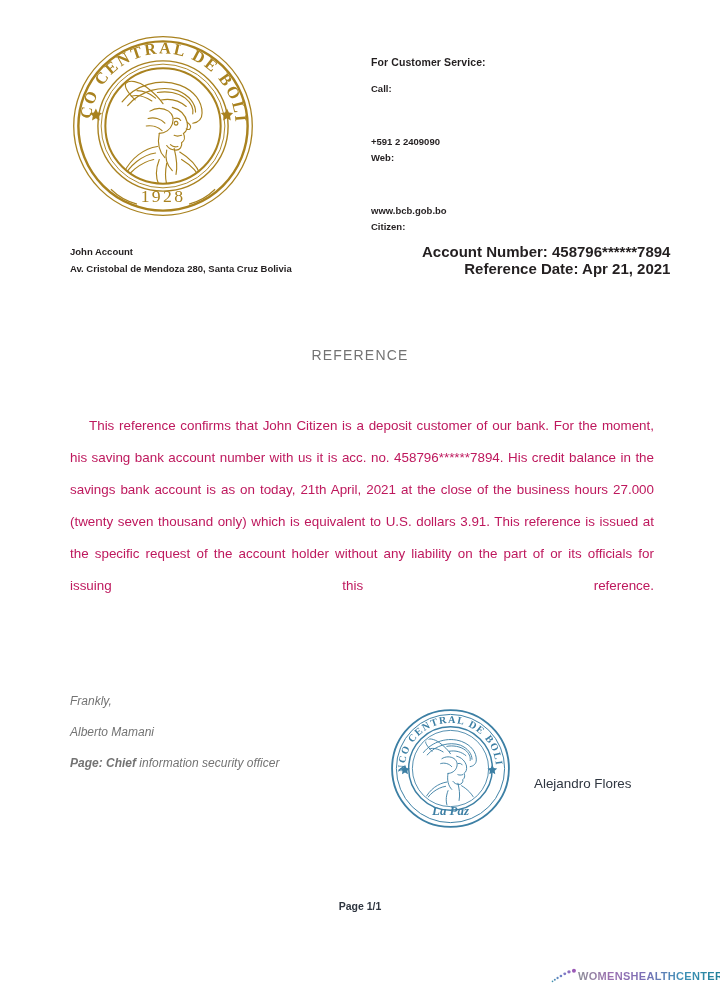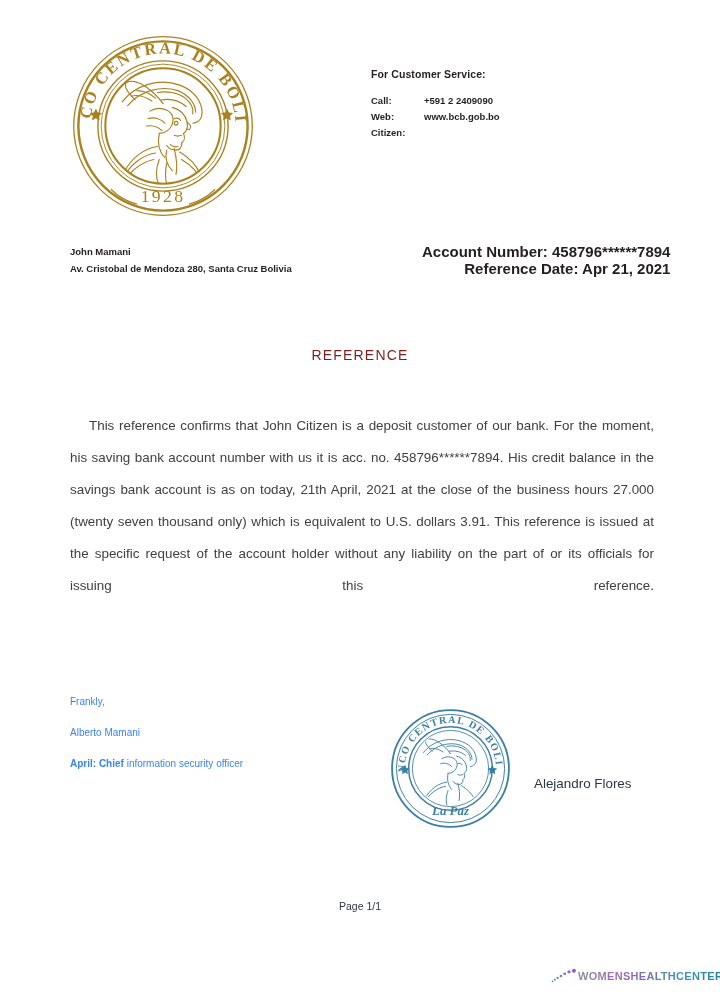--- a/index.html
+++ b/index.html
@@ -45,28 +45,28 @@
     left: 371px;
     top: 56px;
     width: 300px;
   }
   .contact-title {
     font-size: 10.5px;
     font-weight: bold;
     color: #231f20;
     letter-spacing: .1px;
     margin-bottom: 13px;
-    margin-top: 12px;
   }
   .contact-row {
     display: flex;
     font-size: 9.5px;
     line-height: 16px;
     color: #231f20;
     white-space: nowrap;
+    flex-direction: column;
   }
   .contact-label {
     font-weight: bold;
     width: 53px;
     flex: 0 0 53px;
   }
   .contact-value {
     font-weight: bold;
   }
 
@@ -102,53 +102,54 @@
 
   
   .doc-title {
     position: absolute;
     left: 0;
     top: 347px;
     width: 720px;
     text-align: center;
     font-size: 14px;
     letter-spacing: 1.2px;
-    color: #7f1d1d;
+    color: #737373;
   }
 
   
   .body-text {
     position: absolute;
     left: 70px;
     top: 410px;
     width: 584px;
     font-size: 13.4px;
     line-height: 32px;
-    color: #404040;
+    color: #be185d;
     text-align: justify;
     text-indent: 19px;
   }
   .body-text::after {
     content: "";
     display: inline-block;
     width: 100%;
   }
 
   
   .sign-block {
     position: absolute;
     left: 70px;
     top: 686px;
     width: 400px;
   }
   .sign-line {
-    font-size: 10px;
+    font-size: 12px;
     line-height: 31px;
-    color: #3b82f6;
-    white-space: nowrap;
+    color: #737373;
+    white-space: nowrap;
+    font-style: italic;
   }
   .sign-line .strong {
     font-weight: bold;
   }
 
   .seal-blue {
     position: absolute;
     left: 389px;
     top: 707px;
     width: 123px;
@@ -166,21 +167,21 @@
   }
 
   
   .page-number {
     position: absolute;
     left: 0;
     top: 900px;
     width: 720px;
     text-align: center;
     font-size: 10.5px;
-    font-weight: normal;
+    font-weight: bold;
     color: #2f3640;
   }
 
   .watermark {
     position: absolute;
     left: 551px;
     top: 966px;
     display: flex;
     align-items: center;
     height: 20px;
@@ -300,38 +301,38 @@
       </div>
 
       <div class="contact-row">
         <span class="contact-label">Citizen:</span>
       </div>
     </div>
   </div>
 
   <div class="party">
     <div class="party-left">
-      <div>John Mamani</div>
+      <div>John Account</div>
       <div>Av. Cristobal de Mendoza 280, Santa Cruz Bolivia</div>
     </div>
     <div class="party-right">
       <div>Account Number: 458796******7894</div>
       <div>Reference Date: Apr 21, 2021</div>
     </div>
   </div>
 
   <div class="doc-title">REFERENCE</div>
 
   <div class="body-text">This reference confirms that John Citizen is a deposit customer of our bank. For the moment, his saving bank account number with us it is acc. no. 458796******7894. His credit balance in the savings bank account is as on today, 21th April, 2021 at the close of the business hours 27.000 (twenty seven thousand only) which is equivalent to U.S. dollars 3.91. This reference is issued at the specific request of the account holder without any liability on the part of or its officials for issuing this reference.</div>
 
   <div class="sign-block">
     <div class="sign-line">Frankly,</div>
     <div class="sign-line">Alberto Mamani</div>
     <div class="sign-line">
-      <span class="strong">April: </span><span class="strong">Chief</span><span> information security officer</span>
+      <span class="strong">Page: </span><span class="strong">Chief</span><span> information security officer</span>
     </div>
   </div>
 
   <div class="seal-blue">
     <svg viewBox="0 0 200 200" width="123" height="123" aria-hidden="true">
       <defs>
         <path id="stampTop" d="M 26,100 A 74,74 0 0 1 174,100"></path>
         <path id="stampBottom" d="M 44,100 A 56,56 0 0 0 156,100"></path>
         <clipPath id="stampHeadClip">
             <circle cx="100" cy="100" r="60"></circle>

